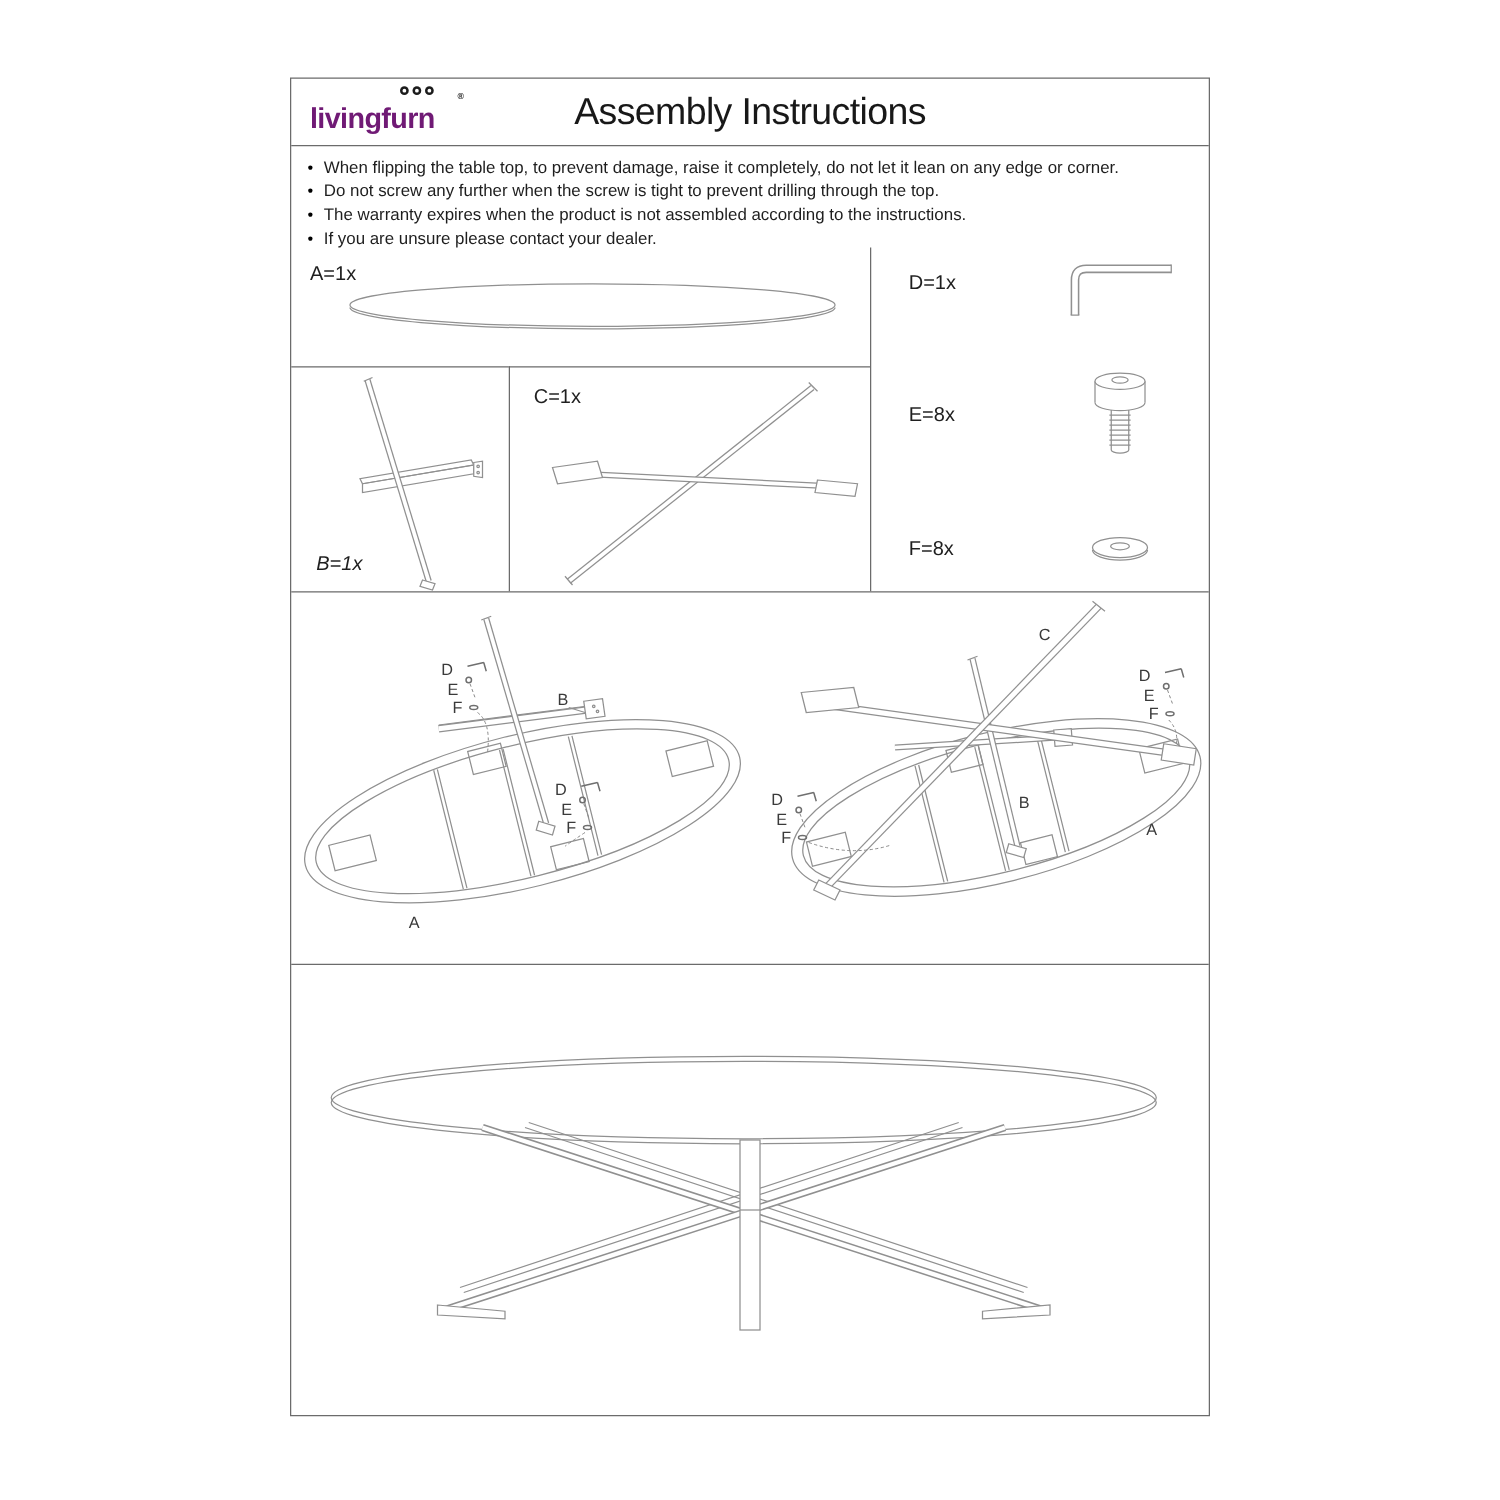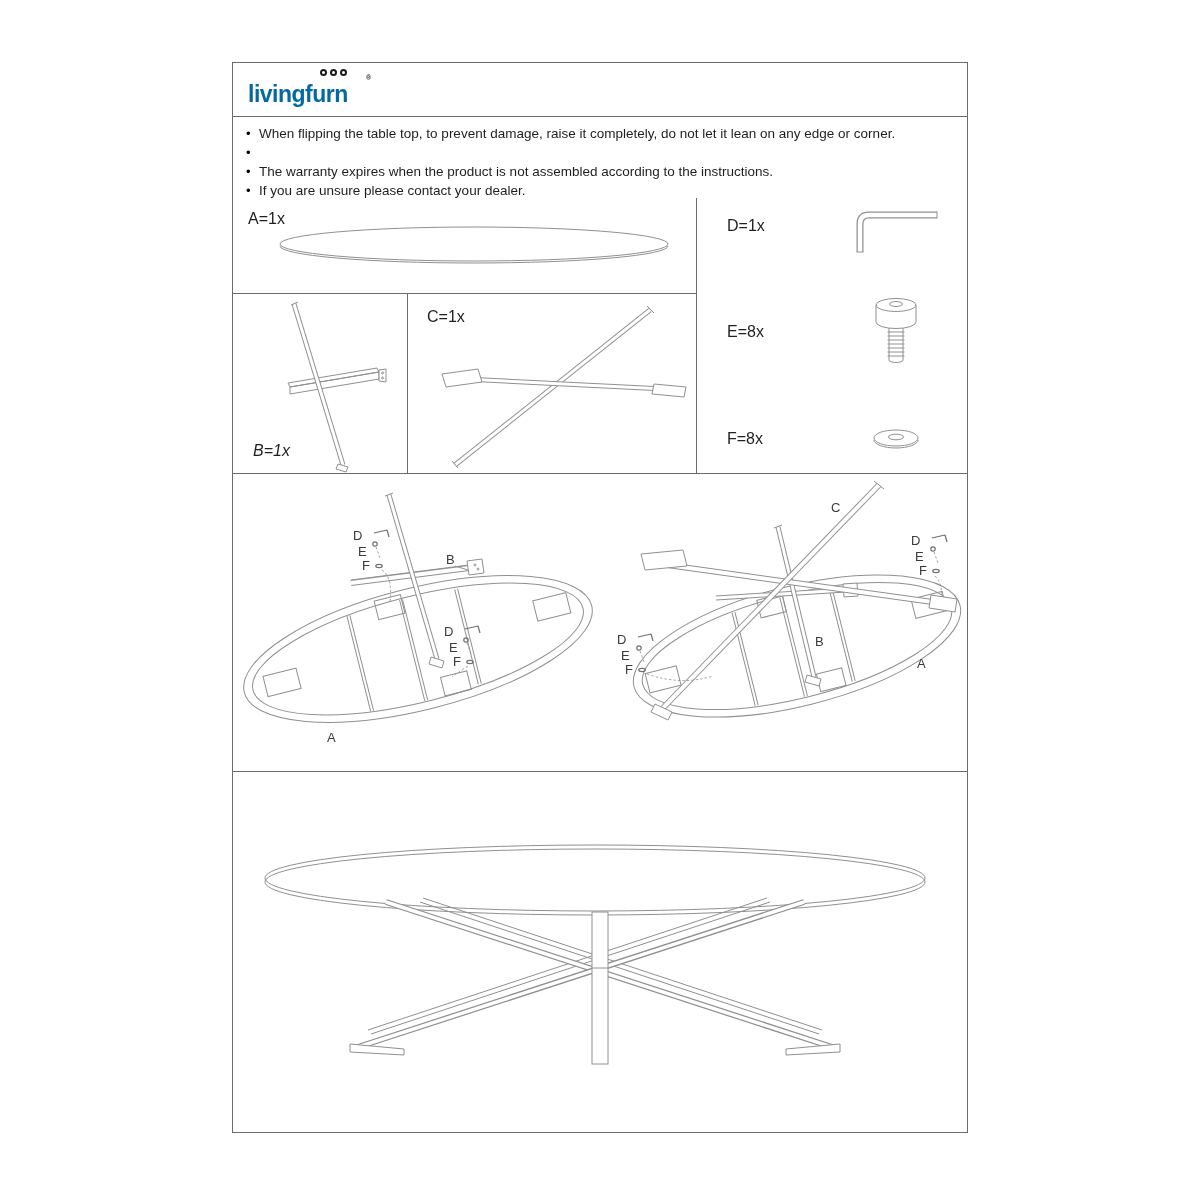--- a/index.html
+++ b/index.html
@@ -9,21 +9,21 @@
   html,body{width:1200px;height:1200px;background:var(--bg);
     font-family:"Liberation Sans","DejaVu Sans",sans-serif;color:var(--text);}
   .canvas{position:relative;width:1200px;height:1200px;background:var(--bg);overflow:hidden;}
   .doc{position:absolute;left:232px;top:62px;width:736px;height:1071px;
     border:1px solid var(--border);background:var(--bg);}
   .sect{position:absolute;left:0;width:100%;border-top:1px solid var(--border);}
 
   
   .hdr{position:absolute;left:0;top:0;width:100%;height:53px;border-top:none;}
   .logo{position:absolute;left:15px;top:13px;height:36px;}
-  .logo-text{font-size:23px;font-weight:bold;letter-spacing:-0.5px;color:#0369a1;line-height:36px;}
+  .logo-text{font-size:23px;font-weight:bold;letter-spacing:-0.5px;color:#701a75;line-height:36px;}
   .logo-dots{position:absolute;left:72px;top:-7px;display:flex;gap:3px;}
   .logo-dots i{display:block;width:7px;height:7px;border-radius:50%;background:#1c1c1c;position:relative;}
   .logo-dots i::after{content:"";position:absolute;left:2px;top:2px;width:3px;height:3px;border-radius:50%;background:#fff;}
   .regmark{position:absolute;left:118px;top:-2px;font-size:7px;color:#1c1c1c;font-weight:bold;}
   .title{position:absolute;left:0;top:10px;width:100%;text-align:center;
     font-size:30px;font-weight:400;letter-spacing:-0.5px;color:#181818;}
 
   
   .warn{top:53px;height:82px;padding:7px 0 0 13px;}
   .warn ul{list-style:none;}
@@ -67,30 +67,32 @@
     <div class="hdr">
       <div class="logo">
         <span class="logo-text">livingfurn</span>
         <span class="logo-dots">
             <i></i>
             <i></i>
             <i></i>
           </span>
         <span class="regmark">®</span>
       </div>
+      <div class="title">Assembly Instructions</div>
     </div>
 
     <div class="sect warn">
       <ul>
         <li>
             <span class="dot">•</span>
             <span>When flipping the table top, to prevent damage, raise it completely, do not let it lean on any edge or corner.</span>
           </li>
         <li>
             <span class="dot">•</span>
+            <span>Do not screw any further when the screw is tight to prevent drilling through the top.</span>
           </li>
         <li>
             <span class="dot">•</span>
             <span>The warranty expires when the product is not assembled according to the instructions.</span>
           </li>
         <li>
             <span class="dot">•</span>
             <span>If you are unsure please contact your dealer.</span>
           </li>
       </ul>

